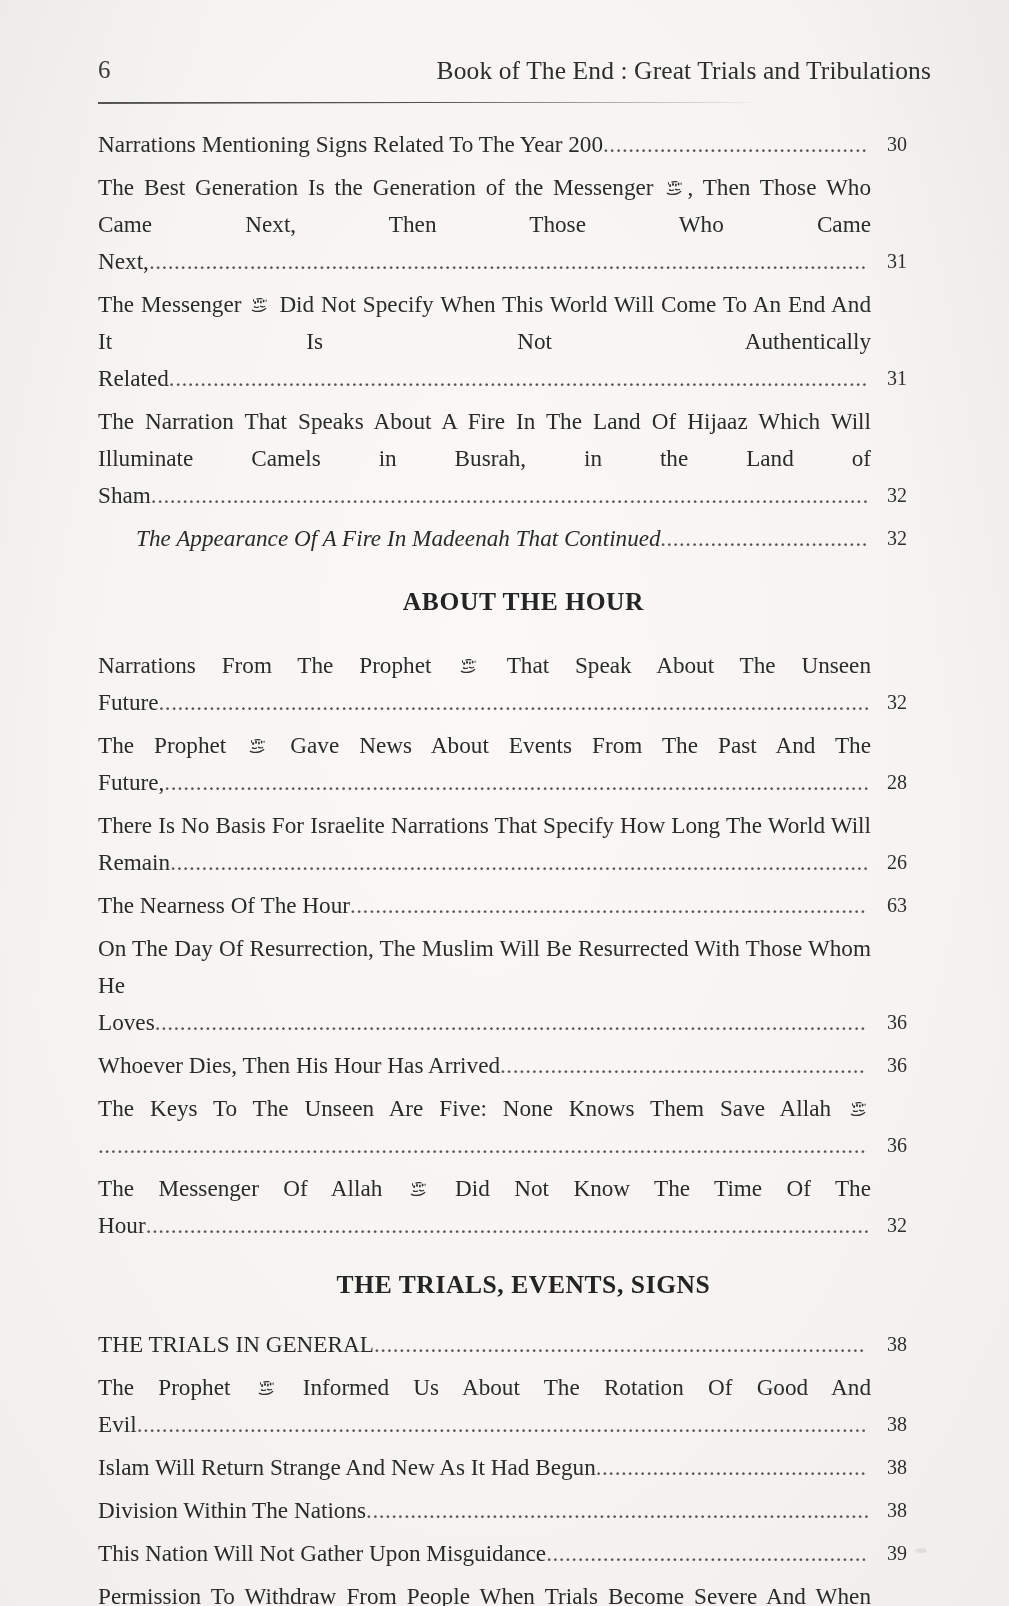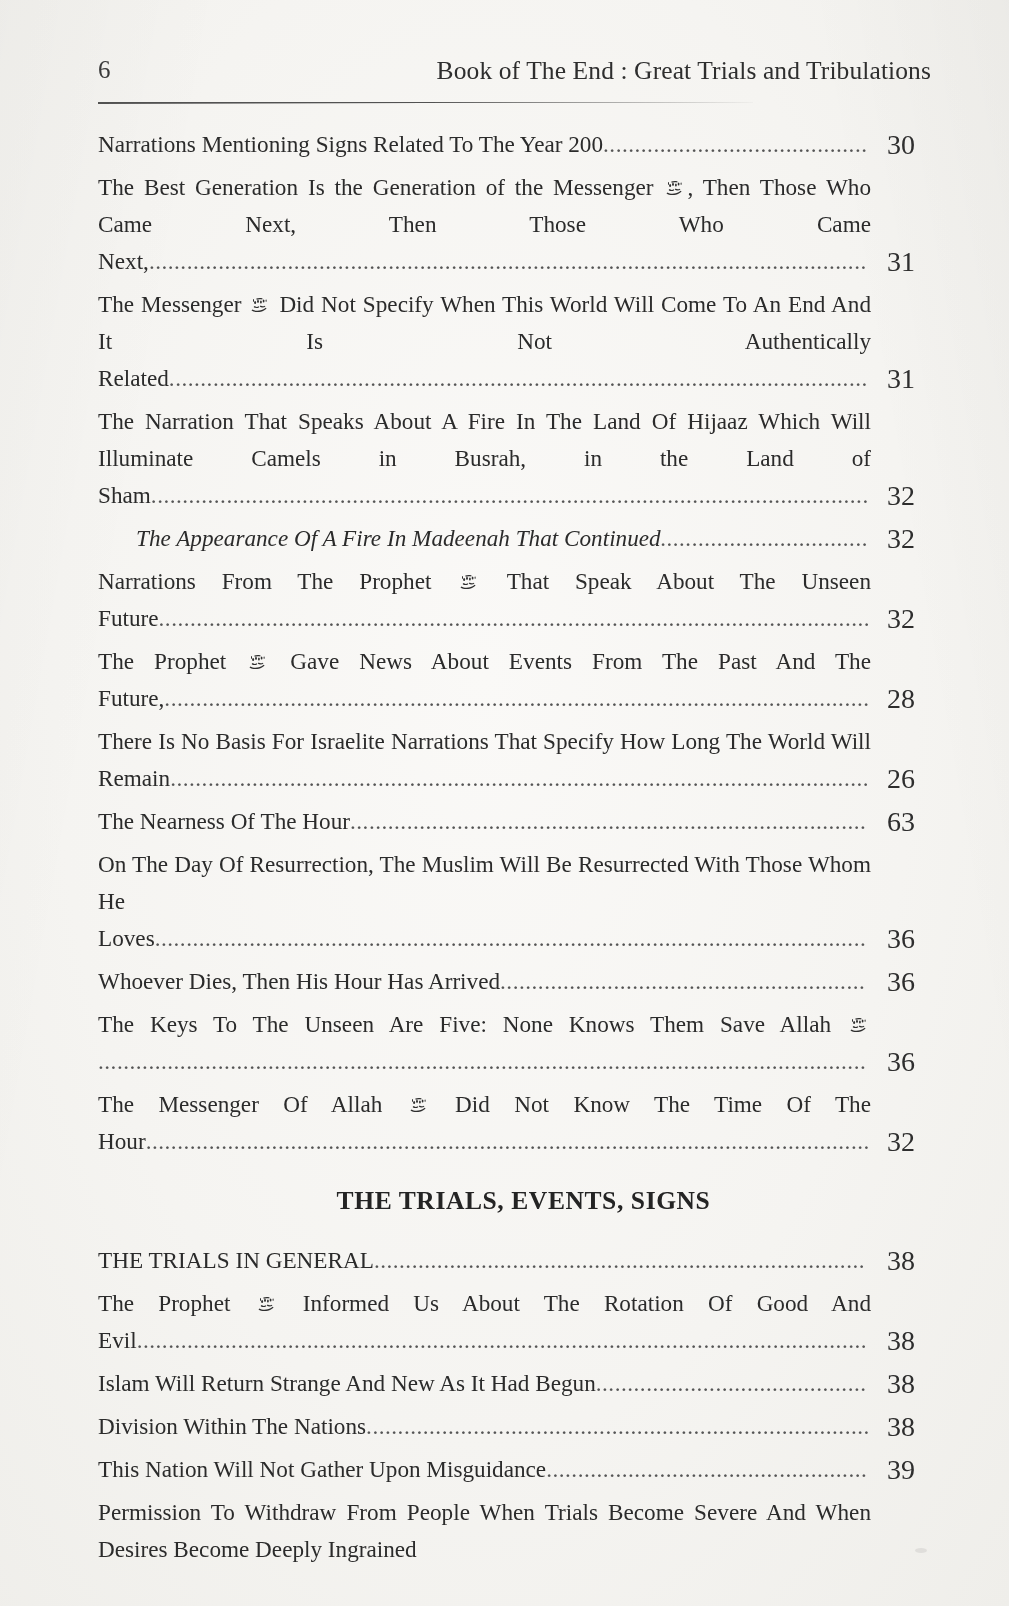--- a/index.html
+++ b/index.html
@@ -109,21 +109,21 @@
     white-space: nowrap;
     letter-spacing: .5px;
     color: #555;
   }
   .entry .pageno {
     position: absolute;
     right: 0;
     bottom: 0;
     width: 62px;
     text-align: left;
-    font-size: 28px;
+    font-size: 20px;
     line-height: 37px;
     color: #2e2e2e;
     margin-top: 36px;
   }
 
   .entry.indent .entry-body { text-indent: 38px; font-style: italic; }
 
   
   .entry.single .entry-body {
     text-align: left;
@@ -220,20 +220,21 @@
         <div class="pageno">31</div>
       </div>
       <div class="entry">
         <div class="entry-body">The Narration That Speaks About A Fire In The Land Of Hijaaz Which Will Illuminate Camels in Busrah, in the Land of Sham<span class="lead">..................................................................................................................</span></div>
         <div class="pageno">32</div>
       </div>
       <div class="entry single indent">
         <div class="entry-body">The Appearance Of A Fire In Madeenah That Continued<span class="lead">.................................</span></div>
         <div class="pageno">32</div>
       </div>
+      <div class="section-head first">ABOUT THE HOUR</div>
       <div class="entry">
         <div class="entry-body">Narrations From The Prophet <span class="honorific"><svg width="20" height="18" viewBox="0 0 20 18">
               <g fill="#2f2f2f">
                 <path d="M2.4 12.4c1.3.9 3 1.3 5 1.3 2.6 0 4.6-.5 6.1-1.4.9-.5 1.6-1 2.2-1.6l.9.8c-.7.8-1.6 1.5-2.7 2.1-1.8 1-4 1.5-6.7 1.5-2.3 0-4.2-.5-5.7-1.6z"></path>
                 <path d="M4.6 9.1c.5.5 1.2.8 2.1.8.8 0 1.4-.2 1.9-.7l.7.7c-.7.8-1.7 1.2-2.8 1.2-1.2 0-2.2-.4-2.9-1.2z"></path>
                 <path d="M10.6 8.6c.6.5 1.3.7 2.2.7.8 0 1.5-.2 2-.6l.6.8c-.8.6-1.7.9-2.8.9-1.2 0-2.2-.4-2.9-1z"></path>
                 <ellipse cx="5.1" cy="5.6" rx="1.0" ry="1.5"></ellipse>
                 <ellipse cx="8.0" cy="4.3" rx="0.9" ry="1.6"></ellipse>
                 <ellipse cx="10.9" cy="5.0" rx="0.9" ry="1.5"></ellipse>
                 <ellipse cx="13.6" cy="4.0" rx="0.9" ry="1.6"></ellipse>

